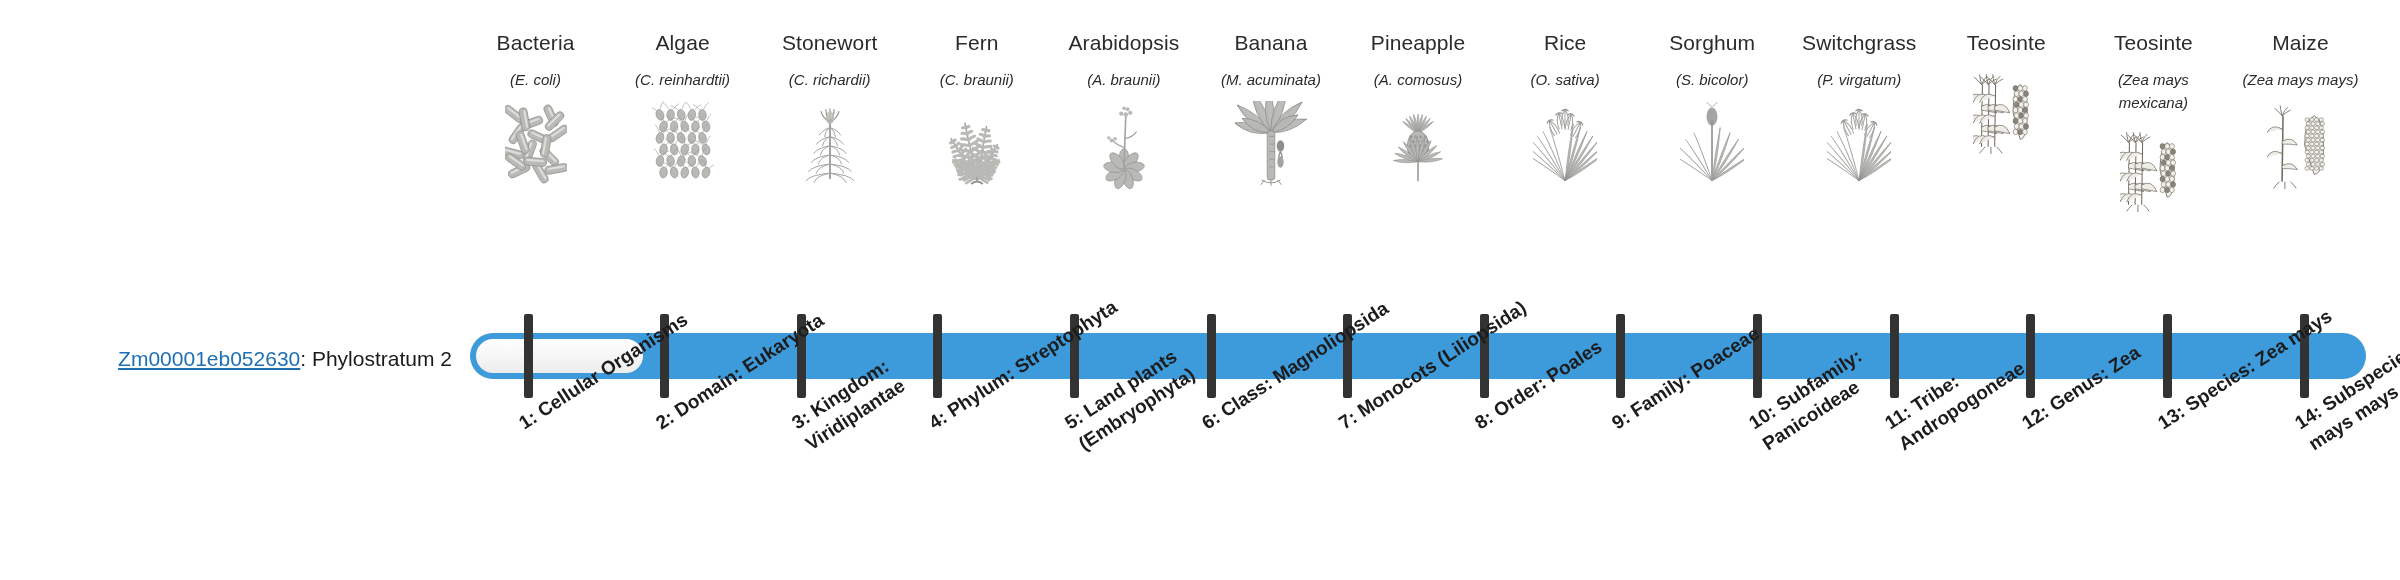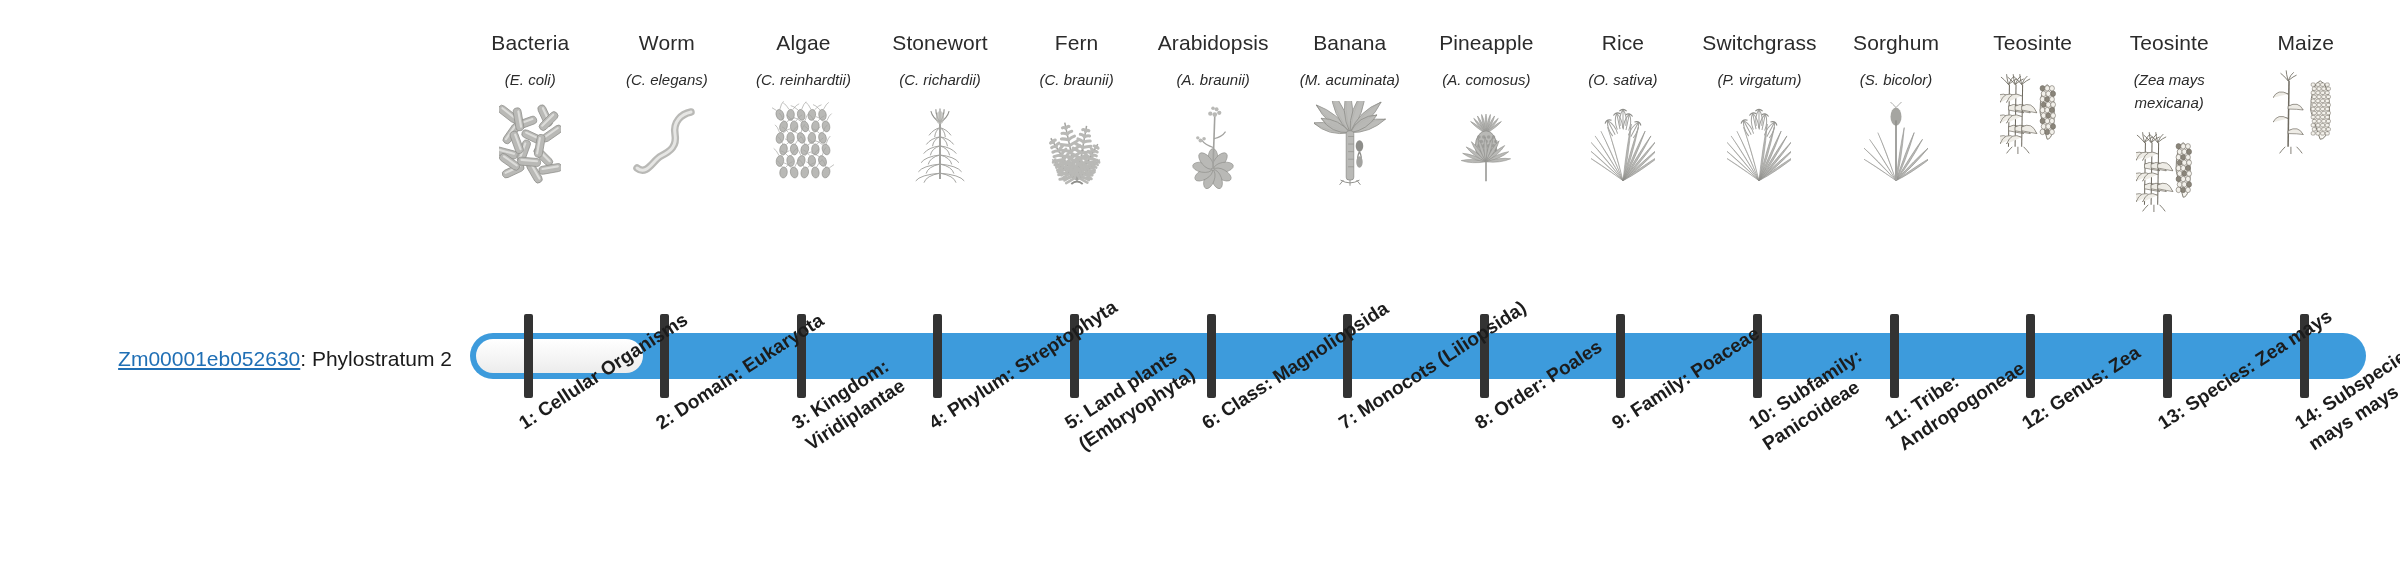--- a/index.html
+++ b/index.html
@@ -223,30 +223,20 @@
         </g>
             <g transform="translate(56,16) rotate(-45)">
           <rect x="-13" y="-4.5" width="26" height="9" rx="4.5" fill="#b9b9b6" stroke="#8e8e8a" stroke-width="0.8"></rect>
           <rect x="-10" y="-2.6" width="20" height="2.4" rx="1.2" fill="#e3e3e1" opacity="0.85"></rect>
         </g>
             <g transform="translate(20,40) rotate(70)">
           <rect x="-13" y="-4.5" width="26" height="9" rx="4.5" fill="#b9b9b6" stroke="#8e8e8a" stroke-width="0.8"></rect>
           <rect x="-10" y="-2.6" width="20" height="2.4" rx="1.2" fill="#e3e3e1" opacity="0.85"></rect>
         </g>
           </svg>
-        </div>
-      </div>
-      <div class="species-col">
-        <div class="species-common">Worm</div>
-        <div class="species-latin">(C. elegans)</div>
-        <div class="species-art">
-          <svg viewBox="0 0 80 86" width="80" height="86">
-        <path d="M10 66 C 20 74, 26 58, 34 54 C 44 49, 50 44, 48 32 C 46 20, 54 12, 64 10" fill="none" stroke="#b9b9b6" stroke-width="7.5" stroke-linecap="round"></path>
-        <path d="M10 66 C 20 74, 26 58, 34 54 C 44 49, 50 44, 48 32 C 46 20, 54 12, 64 10" fill="none" stroke="#e6e6e4" stroke-width="3" stroke-linecap="round"></path>
-      </svg>
         </div>
       </div>
       <div class="species-col">
         <div class="species-common">Algae</div>
         <div class="species-latin">(C. reinhardtii)</div>
         <div class="species-art">
           <svg viewBox="0 0 70 86" width="62" height="86">
             <g transform="translate(9,9) rotate(-20)">
             <ellipse cx="0" cy="0" rx="4.2" ry="6.2" fill="#b9b9b6" stroke="#8e8e8a" stroke-width="0.7"></ellipse>
             <path d="M-2 -6 q-4 -6 -7 -7 M2 -6 q4 -6 7 -7" stroke="#a3a3a0" stroke-width="0.7" fill="none"></path>
@@ -798,20 +788,58 @@
             <path d="M-4 2 q4 -4 8 0" stroke="#8e8e8a" stroke-width="1.2" fill="none"></path>
           </g>
             <g transform="translate(35,4) rotate(0)">
             <path d="M0 0 q-5 8 -3 18 M0 0 q0 9 0 18 M0 0 q5 8 3 18" stroke="#a3a3a0" stroke-width="1.1" fill="none"></path>
             <path d="M-4 2 q4 -4 8 0" stroke="#8e8e8a" stroke-width="1.2" fill="none"></path>
           </g>
           </svg>
         </div>
       </div>
       <div class="species-col">
+        <div class="species-common">Sorghum</div>
+        <div class="species-latin">(S. bicolor)</div>
+        <div class="species-art">
+          <svg viewBox="0 0 70 86" width="64" height="86">
+            <g transform="translate(35,82) rotate(-46)">
+          <path d="M0 0 q-4 -28.728 -9 -47.88 q--3 29.6856 --9 47.88 z" fill="#b9b9b6" stroke="#8e8e8a" stroke-width="0.7" opacity="0.95"></path>
+        </g>
+            <g transform="translate(35,82) rotate(-34.5)">
+          <path d="M0 0 q-4 -30.245999999999995 -9 -50.41 q--3 31.254199999999997 --9 50.41 z" fill="#b9b9b6" stroke="#8e8e8a" stroke-width="0.7" opacity="0.95"></path>
+        </g>
+            <g transform="translate(35,82) rotate(-23)">
+          <path d="M0 0 q-4 -31.763999999999996 -9 -52.94 q--3 32.8228 --9 52.94 z" fill="#b9b9b6" stroke="#8e8e8a" stroke-width="0.7" opacity="0.95"></path>
+        </g>
+            <g transform="translate(35,82) rotate(-11.5)">
+          <path d="M0 0 q-4 -33.282 -9 -55.47 q--3 34.3914 --9 55.47 z" fill="#b9b9b6" stroke="#8e8e8a" stroke-width="0.7" opacity="0.95"></path>
+        </g>
+            <g transform="translate(35,82) rotate(0)">
+          <path d="M0 0 q4 -34.8 9 -58 q-3 35.96 -9 58 z" fill="#b9b9b6" stroke="#8e8e8a" stroke-width="0.7" opacity="0.95"></path>
+        </g>
+            <g transform="translate(35,82) rotate(11.5)">
+          <path d="M0 0 q4 -33.282 9 -55.47 q-3 34.3914 -9 55.47 z" fill="#b9b9b6" stroke="#8e8e8a" stroke-width="0.7" opacity="0.95"></path>
+        </g>
+            <g transform="translate(35,82) rotate(23)">
+          <path d="M0 0 q4 -31.763999999999996 9 -52.94 q-3 32.8228 -9 52.94 z" fill="#b9b9b6" stroke="#8e8e8a" stroke-width="0.7" opacity="0.95"></path>
+        </g>
+            <g transform="translate(35,82) rotate(34.5)">
+          <path d="M0 0 q4 -30.245999999999995 9 -50.41 q-3 31.254199999999997 -9 50.41 z" fill="#b9b9b6" stroke="#8e8e8a" stroke-width="0.7" opacity="0.95"></path>
+        </g>
+            <g transform="translate(35,82) rotate(46)">
+          <path d="M0 0 q4 -28.728 9 -47.88 q-3 29.6856 -9 47.88 z" fill="#b9b9b6" stroke="#8e8e8a" stroke-width="0.7" opacity="0.95"></path>
+        </g>
+            <path d="M35 82 L35 16" stroke="#a3a3a0" stroke-width="2.2"></path>
+          <ellipse cx="35" cy="12" rx="6" ry="10" fill="#8e8e8a" opacity="0.8"></ellipse>
+          <path d="M35 2 q-4 -4 -6 -6 M35 2 q4 -4 6 -6" stroke="#a3a3a0" stroke-width="1" fill="none"></path>
+          </svg>
+        </div>
+      </div>
+      <div class="species-col">
         <div class="species-common">Switchgrass</div>
         <div class="species-latin">(P. virgatum)</div>
         <div class="species-art">
           <svg viewBox="0 0 70 86" width="64" height="86">
             <g transform="translate(35,82) rotate(-46)">
           <path d="M0 0 q-4 -31.128 -9 -51.88 q--3 32.165600000000005 --9 51.88 z" fill="#b9b9b6" stroke="#8e8e8a" stroke-width="0.7" opacity="0.95"></path>
         </g>
             <g transform="translate(35,82) rotate(-38.333333333333336)">
           <path d="M0 0 q-4 -32.13999999999999 -9 -53.56666666666666 q--3 33.21133333333333 --9 53.56666666666666 z" fill="#b9b9b6" stroke="#8e8e8a" stroke-width="0.7" opacity="0.95"></path>
         </g>
@@ -861,58 +889,20 @@
             <path d="M-4 2 q4 -4 8 0" stroke="#8e8e8a" stroke-width="1.2" fill="none"></path>
           </g>
             <g transform="translate(52,18) rotate(28)">
             <path d="M0 0 q-5 8 -3 18 M0 0 q0 9 0 18 M0 0 q5 8 3 18" stroke="#a3a3a0" stroke-width="1.1" fill="none"></path>
             <path d="M-4 2 q4 -4 8 0" stroke="#8e8e8a" stroke-width="1.2" fill="none"></path>
           </g>
             <g transform="translate(35,4) rotate(0)">
             <path d="M0 0 q-5 8 -3 18 M0 0 q0 9 0 18 M0 0 q5 8 3 18" stroke="#a3a3a0" stroke-width="1.1" fill="none"></path>
             <path d="M-4 2 q4 -4 8 0" stroke="#8e8e8a" stroke-width="1.2" fill="none"></path>
           </g>
-          </svg>
-        </div>
-      </div>
-      <div class="species-col">
-        <div class="species-common">Sorghum</div>
-        <div class="species-latin">(S. bicolor)</div>
-        <div class="species-art">
-          <svg viewBox="0 0 70 86" width="64" height="86">
-            <g transform="translate(35,82) rotate(-46)">
-          <path d="M0 0 q-4 -28.728 -9 -47.88 q--3 29.6856 --9 47.88 z" fill="#b9b9b6" stroke="#8e8e8a" stroke-width="0.7" opacity="0.95"></path>
-        </g>
-            <g transform="translate(35,82) rotate(-34.5)">
-          <path d="M0 0 q-4 -30.245999999999995 -9 -50.41 q--3 31.254199999999997 --9 50.41 z" fill="#b9b9b6" stroke="#8e8e8a" stroke-width="0.7" opacity="0.95"></path>
-        </g>
-            <g transform="translate(35,82) rotate(-23)">
-          <path d="M0 0 q-4 -31.763999999999996 -9 -52.94 q--3 32.8228 --9 52.94 z" fill="#b9b9b6" stroke="#8e8e8a" stroke-width="0.7" opacity="0.95"></path>
-        </g>
-            <g transform="translate(35,82) rotate(-11.5)">
-          <path d="M0 0 q-4 -33.282 -9 -55.47 q--3 34.3914 --9 55.47 z" fill="#b9b9b6" stroke="#8e8e8a" stroke-width="0.7" opacity="0.95"></path>
-        </g>
-            <g transform="translate(35,82) rotate(0)">
-          <path d="M0 0 q4 -34.8 9 -58 q-3 35.96 -9 58 z" fill="#b9b9b6" stroke="#8e8e8a" stroke-width="0.7" opacity="0.95"></path>
-        </g>
-            <g transform="translate(35,82) rotate(11.5)">
-          <path d="M0 0 q4 -33.282 9 -55.47 q-3 34.3914 -9 55.47 z" fill="#b9b9b6" stroke="#8e8e8a" stroke-width="0.7" opacity="0.95"></path>
-        </g>
-            <g transform="translate(35,82) rotate(23)">
-          <path d="M0 0 q4 -31.763999999999996 9 -52.94 q-3 32.8228 -9 52.94 z" fill="#b9b9b6" stroke="#8e8e8a" stroke-width="0.7" opacity="0.95"></path>
-        </g>
-            <g transform="translate(35,82) rotate(34.5)">
-          <path d="M0 0 q4 -30.245999999999995 9 -50.41 q-3 31.254199999999997 -9 50.41 z" fill="#b9b9b6" stroke="#8e8e8a" stroke-width="0.7" opacity="0.95"></path>
-        </g>
-            <g transform="translate(35,82) rotate(46)">
-          <path d="M0 0 q4 -28.728 9 -47.88 q-3 29.6856 -9 47.88 z" fill="#b9b9b6" stroke="#8e8e8a" stroke-width="0.7" opacity="0.95"></path>
-        </g>
-            <path d="M35 82 L35 16" stroke="#a3a3a0" stroke-width="2.2"></path>
-          <ellipse cx="35" cy="12" rx="6" ry="10" fill="#8e8e8a" opacity="0.8"></ellipse>
-          <path d="M35 2 q-4 -4 -6 -6 M35 2 q4 -4 6 -6" stroke="#a3a3a0" stroke-width="1" fill="none"></path>
           </svg>
         </div>
       </div>
       <div class="species-col">
         <div class="species-common">Teosinte</div>
         <div class="species-art">
           <svg viewBox="0 0 70 86" width="66" height="86">
             <path d="M9 82 L10 16" stroke="#6e6a60" stroke-width="1.1" fill="none"></path>
             <path d="M9 28 q-10 -4 -16 7" stroke="#6e6a60" stroke-width="0.9" fill="none"></path>
                     <path d="M9 28 q-11 -6 -16 7 q--6 -1 --16 -3 z" fill="#eeece6" stroke="#6e6a60" stroke-width="0.7"></path>
@@ -1063,20 +1053,21 @@
             <ellipse cx="51.300000000000004" cy="60.44444444444444" rx="2.6" ry="2.9" fill="#f2f0ea" stroke="#6e6a60" stroke-width="0.6"></ellipse>
             <ellipse cx="56.300000000000004" cy="60.44444444444444" rx="2.6" ry="2.9" fill="#8a857a" stroke="#6e6a60" stroke-width="0.6"></ellipse>
             <ellipse cx="45.1" cy="66.22222222222223" rx="2.6" ry="2.9" fill="#f2f0ea" stroke="#6e6a60" stroke-width="0.6"></ellipse>
             <ellipse cx="50.1" cy="66.22222222222223" rx="2.6" ry="2.9" fill="#8a857a" stroke="#6e6a60" stroke-width="0.6"></ellipse>
             <ellipse cx="55.1" cy="66.22222222222223" rx="2.6" ry="2.9" fill="#f2f0ea" stroke="#6e6a60" stroke-width="0.6"></ellipse>
           </svg>
         </div>
       </div>
       <div class="species-col">
         <div class="species-common">Maize</div>
+        <div class="species-latin">(Zea mays mays)</div>
         <div class="species-art">
           <svg viewBox="0 0 70 86" width="66" height="86">
             <path d="M16 82 L17 12" stroke="#6e6a60" stroke-width="1.6" fill="none"></path>
             <path d="M16 26 q-10 -4 -16 4" stroke="#6e6a60" stroke-width="0.9" fill="none"></path>
                     <path d="M16 26 q-11 -6 -16 4 q--6 -1 --16 -1 z" fill="#eeece6" stroke="#6e6a60" stroke-width="0.7"></path>
             <path d="M16 39 q10 -4 16 4" stroke="#6e6a60" stroke-width="0.9" fill="none"></path>
                     <path d="M16 39 q11 -6 16 4 q-6 -1 -16 -1 z" fill="#eeece6" stroke="#6e6a60" stroke-width="0.7"></path>
             <path d="M16 52 q-10 -4 -16 4" stroke="#6e6a60" stroke-width="0.9" fill="none"></path>
                     <path d="M16 52 q-11 -6 -16 4 q--6 -1 --16 -1 z" fill="#eeece6" stroke="#6e6a60" stroke-width="0.7"></path>
             <path d="M16 65 q10 -4 16 4" stroke="#6e6a60" stroke-width="0.9" fill="none"></path>

